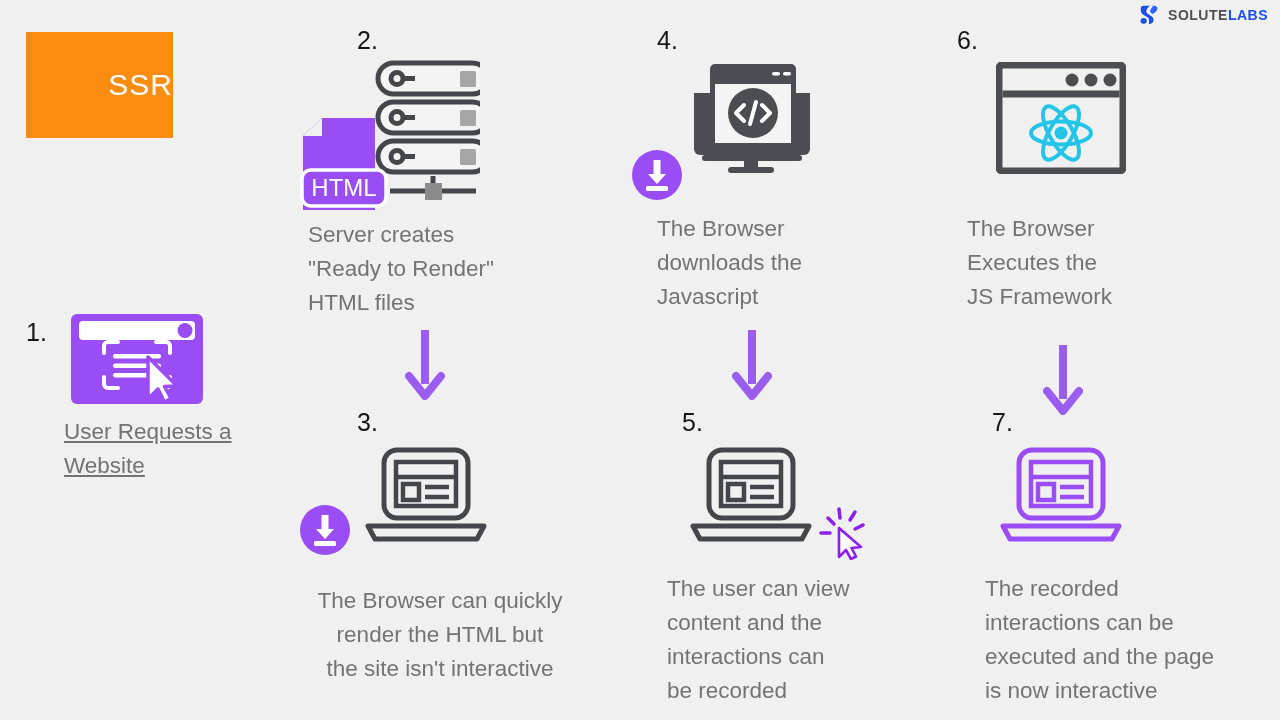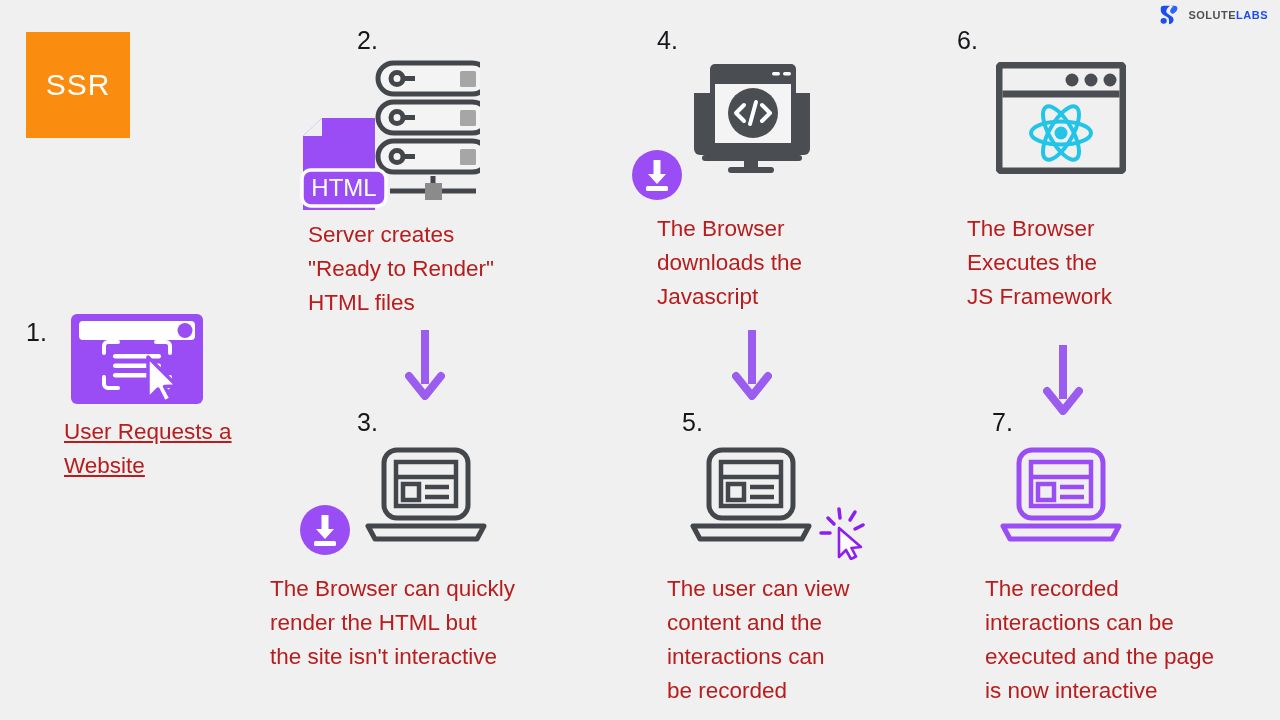--- a/index.html
+++ b/index.html
@@ -17,52 +17,52 @@
   }
   .abs { position: absolute; }
 
   
   #brand {
     top: 4px; right: 12px;
     display: flex; align-items: center; gap: 8px;
   }
   #brand .mark { width: 22px; height: 22px; display: block; }
   #brand .wordmark {
-    font-size: 11px;
+    font-size: 14px;
     font-weight: 700;
     letter-spacing: 0.5px;
   }
   #brand .w1 { color: #4c5055; }
   #brand .w2 { color: #1b4df0; }
 
   
   #ssr-badge {
     left: 26px; top: 32px;
     width: 104px; height: 106px;
     background: #fa8c10;
-    display: flex; align-items: center; justify-content: center;
+    display: flex; align-items: center; justify-content: flex-end; padding-left: 43px;
   }
   #ssr-badge span {
     color: #ffffff;
     font-size: 30px;
     letter-spacing: 1px;
   }
 
   
   .step-num {
     font-size: 25px;
     color: #15161a;
     line-height: 1;
   }
 
   
   .caption {
     font-size: 22.5px;
     line-height: 34px;
-    color: #b91c1c;
+    color: #737373;
     white-space: pre-line;
   }
 
   
   .arrow { width: 40px; height: 70px; }
 
   
   .dl-badge { width: 50px; height: 50px; }
 
   
@@ -158,21 +158,21 @@
   <path d="M60 40 h24" stroke="#43474b" stroke-width="4.5"></path>
   <path d="M60 50 h24" stroke="#43474b" stroke-width="4.5"></path>
   <path d="M3 79 H119 L112 92 H10 Z" fill="none" stroke="#43474b" stroke-width="5" stroke-linejoin="round"></path>
 </svg>
 <svg class="abs dl-badge" style="left:300px; top:505px;" viewBox="0 0 50 50">
   <circle cx="25" cy="25" r="25" fill="#9b4df5"></circle>
   <path d="M25 10 L25 28" stroke="#ffffff" stroke-width="7" stroke-linecap="butt"></path>
   <path d="M16 24 L25 34 L34 24 Z" fill="#ffffff"></path>
   <rect x="14" y="36" width="22" height="5" rx="1.5" fill="#ffffff"></rect>
 </svg>
-<div class="abs caption" style="left:270px; top:572px; width:340px;">The Browser can quickly
+<div class="abs caption" style="left:270px; top:584px; width:340px;text-align:center;">The Browser can quickly
 render the HTML but
 the site isn't interactive</div>
 
 <div class="abs step-num" style="left:657px; top:28px;">4.</div>
 <svg class="abs icon-wrap" style="left:688px; top:62px;" width="128" height="112" viewBox="0 0 128 112">
 
   <path d="M6 31 h116 v56 a6 6 0 0 1 -6 6 H12 a6 6 0 0 1 -6 -6 Z" fill="#4a4e52"></path>
   <rect x="14" y="93" width="100" height="6" rx="3" fill="#4a4e52"></rect>
   <rect x="56" y="96" width="14" height="10" fill="#4a4e52"></rect>
   <rect x="40" y="105" width="46" height="6" rx="3" fill="#4a4e52"></rect>

